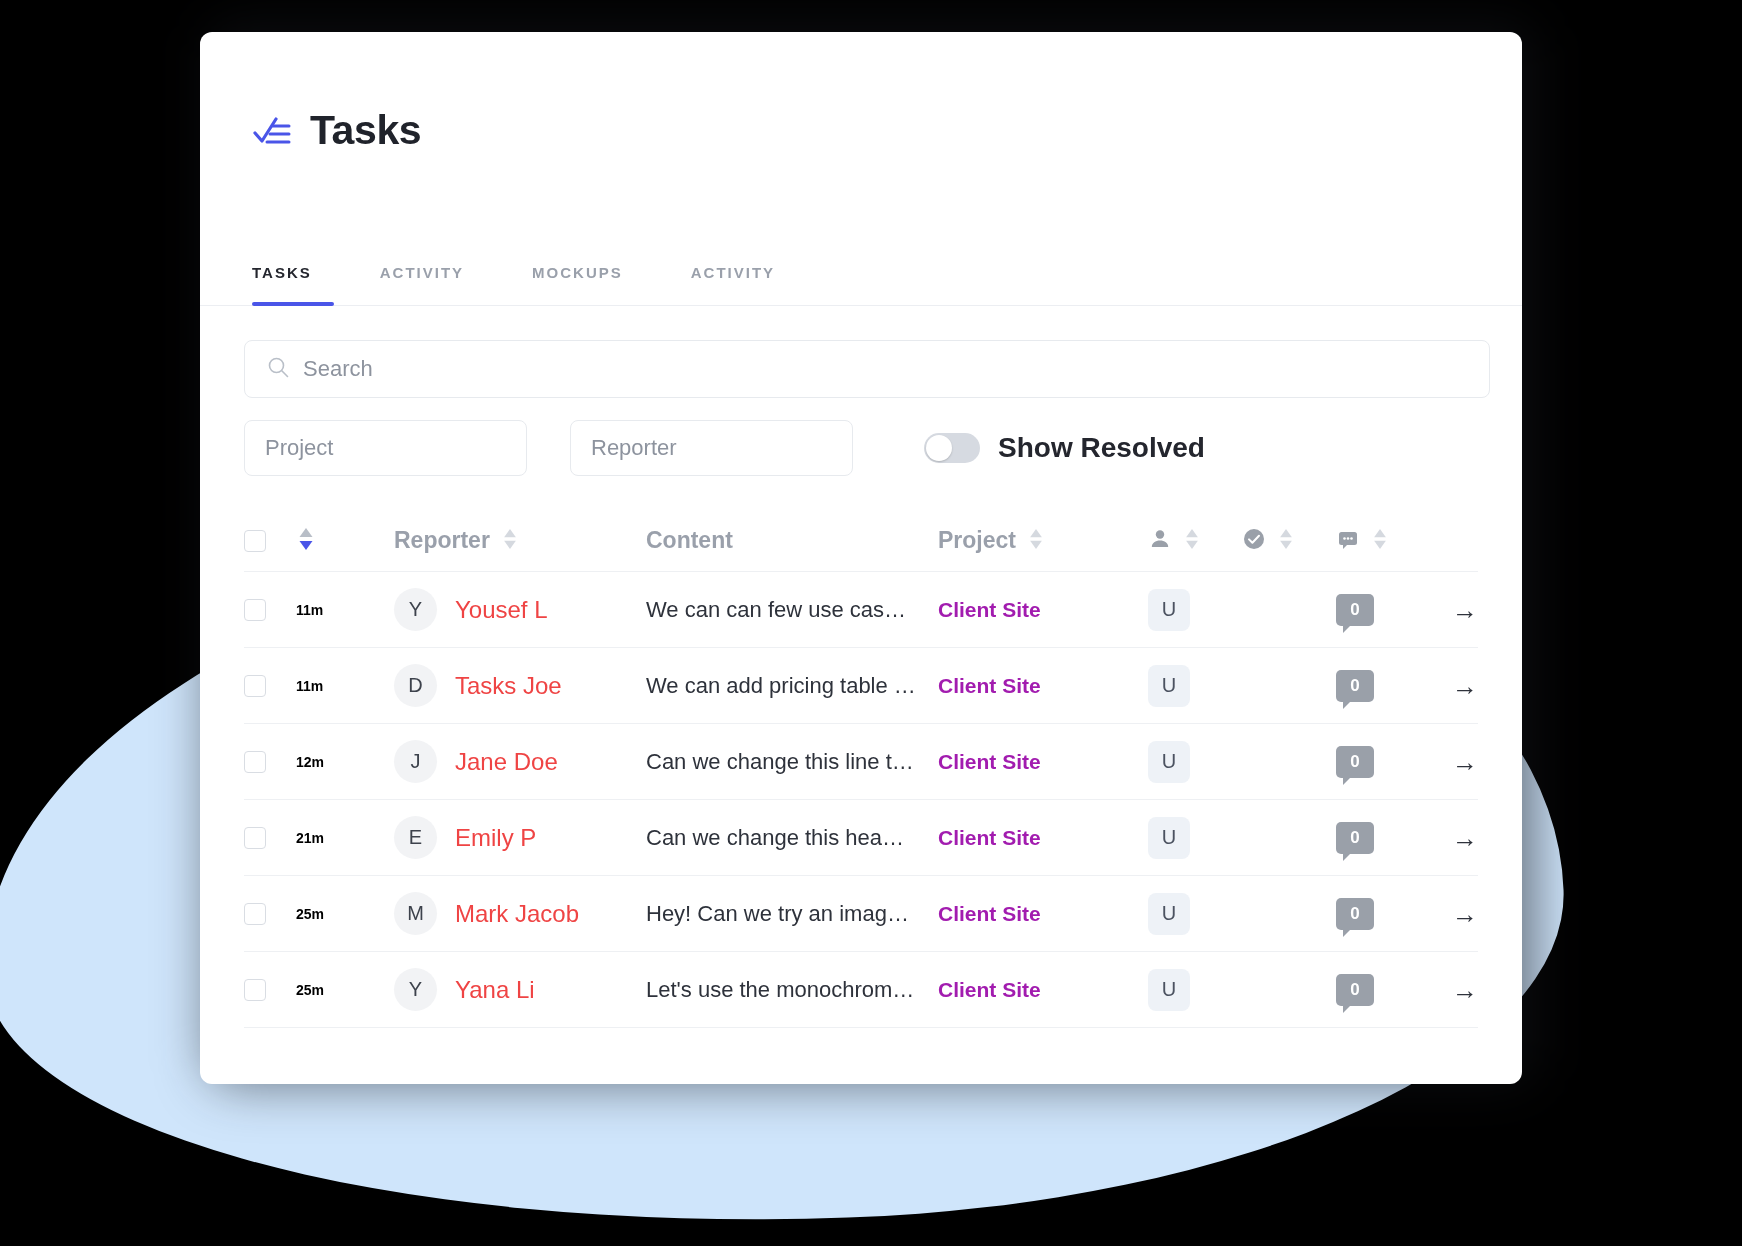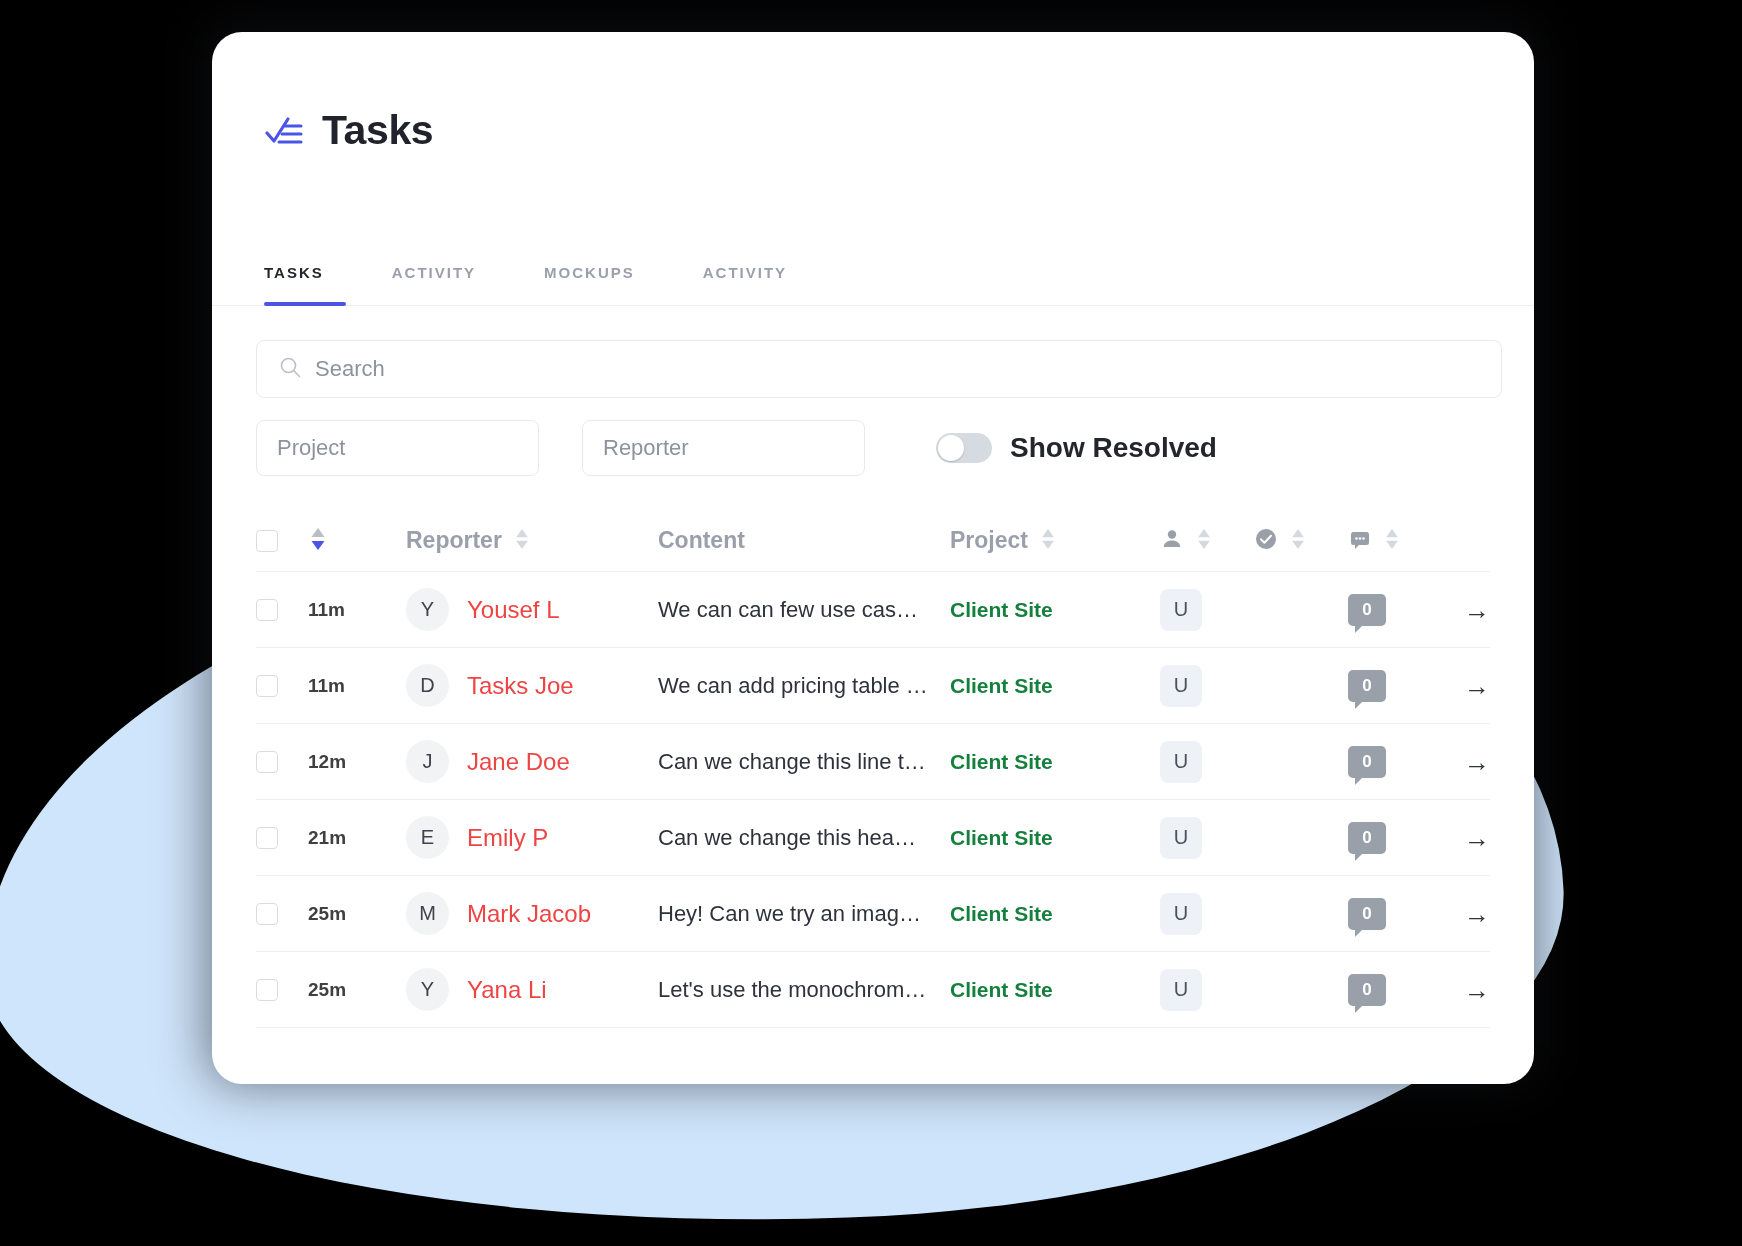--- a/index.html
+++ b/index.html
@@ -38,26 +38,26 @@
     top: 22px;
     width: 1328px;
     height: 1062px;
     border-radius: 26px;
     background: rgba(20,22,28,0.55);
     filter: blur(26px);
   }
 
   .card {
     position: absolute;
-    left: 212px;
+    left: 200px;
     top: 32px;
     width: 1322px;
     height: 1052px;
     background: #ffffff;
-    border-radius: 30px;
+    border-radius: 12px;
     overflow: hidden;
   }
 
   
   .card-header {
     padding: 78px 0 0 52px;
     height: 182px;
   }
   .brand {
     display: flex;
@@ -209,23 +209,23 @@
 
   .th-label {
     font-size: 23px;
     font-weight: 700;
     color: #9aa0ab;
     white-space: nowrap;
   }
   .th-cell { display: flex; align-items: center; gap: 11px; }
 
   .time {
-    font-size: 19px;
+    font-size: 14px;
     font-weight: 700;
-    color: #404040;
+    color: #000000;
   }
 
   .avatar {
     width: 43px; height: 43px;
     border-radius: 50%;
     background: #f2f3f5;
     color: #3d424c;
     display: flex;
     align-items: center;
     justify-content: center;
@@ -242,21 +242,21 @@
     font-size: 22px;
     color: #2e323b;
     white-space: nowrap;
     overflow: hidden;
     text-overflow: ellipsis;
     padding-right: 22px;
   }
   .proj-text {
     font-size: 21px;
     font-weight: 700;
-    color: #15803d;
+    color: #a21caf;
     white-space: nowrap;
   }
 
   .user-badge {
     width: 42px; height: 42px;
     border-radius: 8px;
     background: #eef2f7;
     color: #4c5361;
     display: flex;
     align-items: center;

